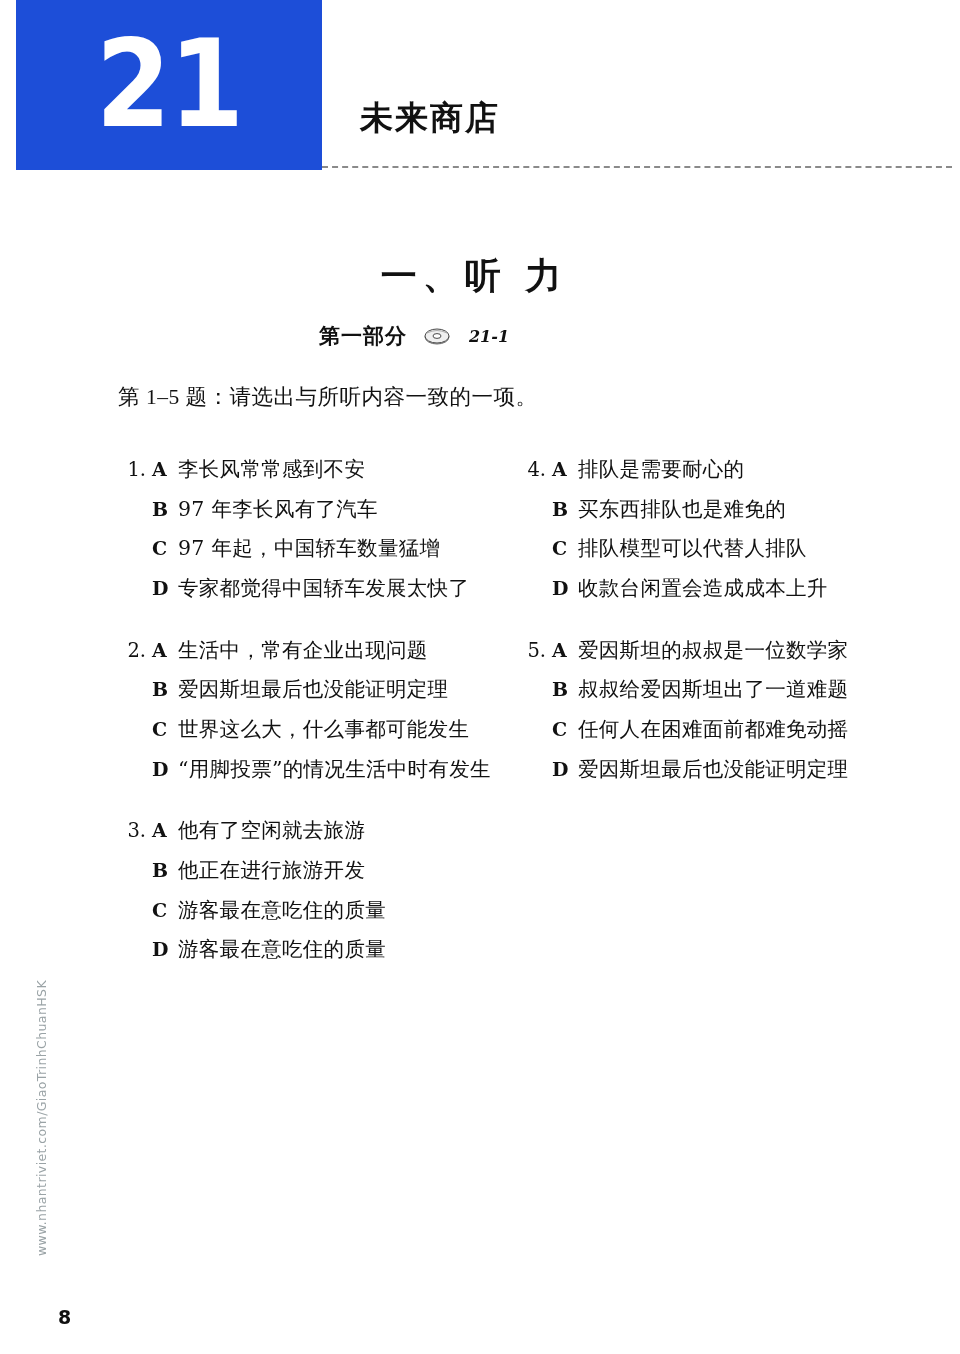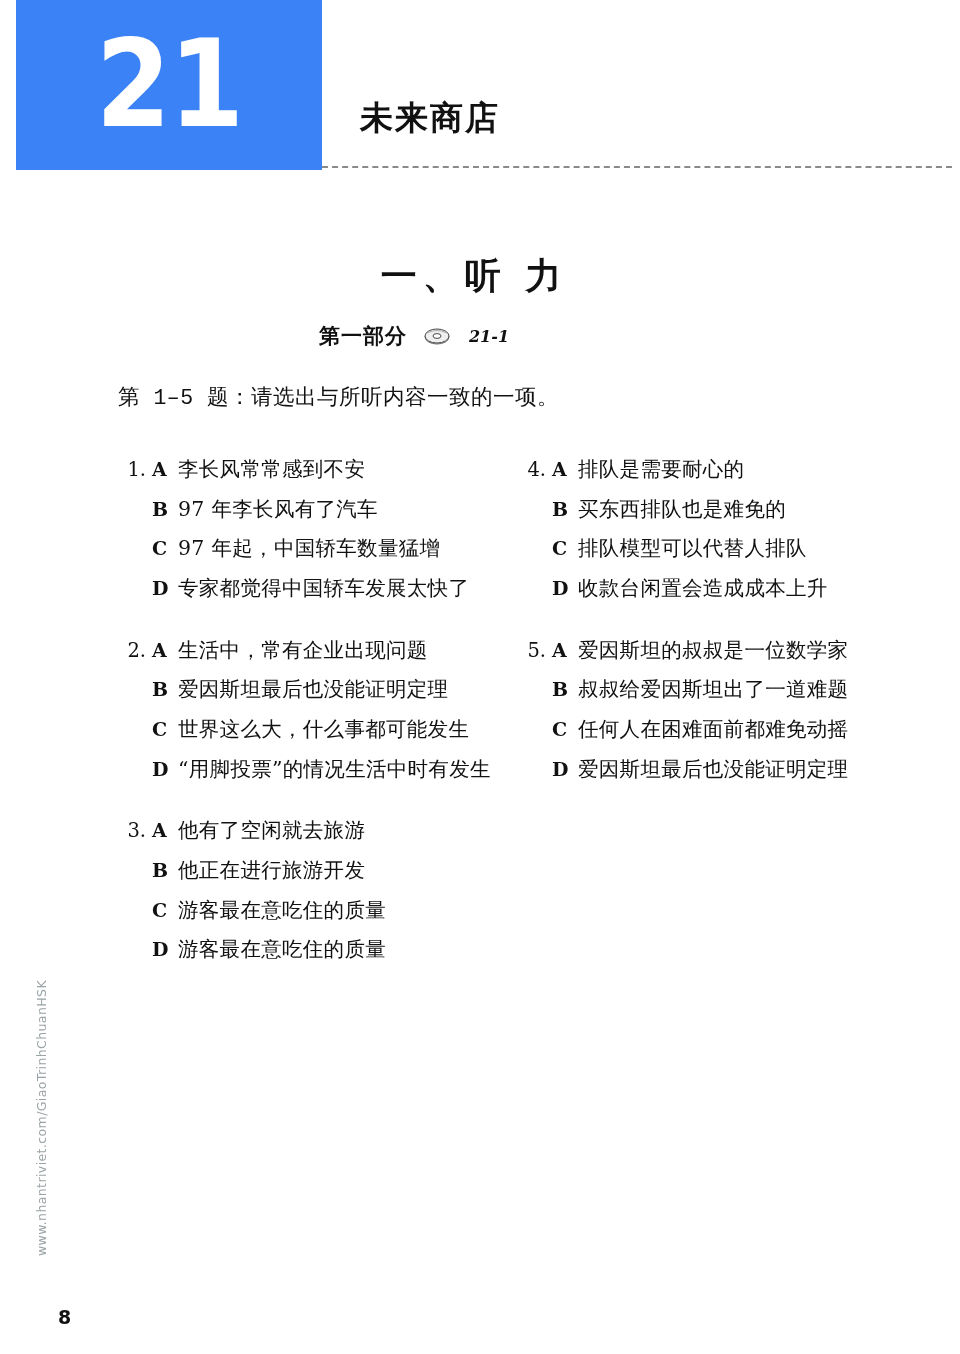--- a/index.html
+++ b/index.html
@@ -16,21 +16,21 @@
     overflow: hidden;
   }
 
   
   .header {
     position: absolute;
     top: 0;
     left: 16px;
     width: 306px;
     height: 170px;
-    background: #3b82f6;
+    background: #1d4ed8;
     display: flex;
     align-items: center;
     justify-content: center;
   }
   .chapter-number {
     font-family: "DejaVu Sans", sans-serif;
     font-weight: bold;
     font-size: 108px;
     color: #ffffff;
     letter-spacing: -2px;
@@ -114,21 +114,21 @@
     font-style: italic;
     font-weight: bold;
     font-size: 16px;
     color: #111111;
   }
 
   .instruction {
     position: absolute;
     top: 382px;
     left: 118px;
-    font-family: Liberation Mono, monospace;
+    font-family: Liberation Serif, serif;
     font-size: 21.5px;
     color: #111111;
     letter-spacing: 0.5px;
   }
 
   
   .col {
     position: absolute;
     top: 456px;
   }

